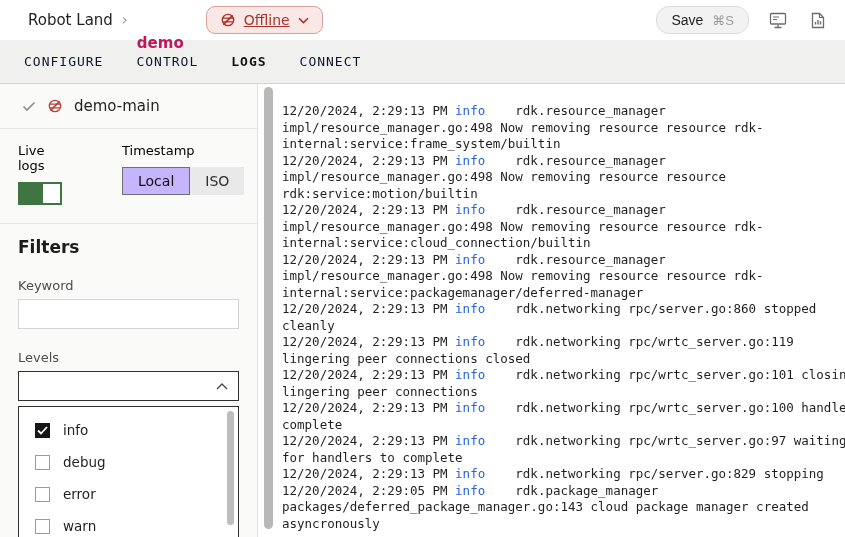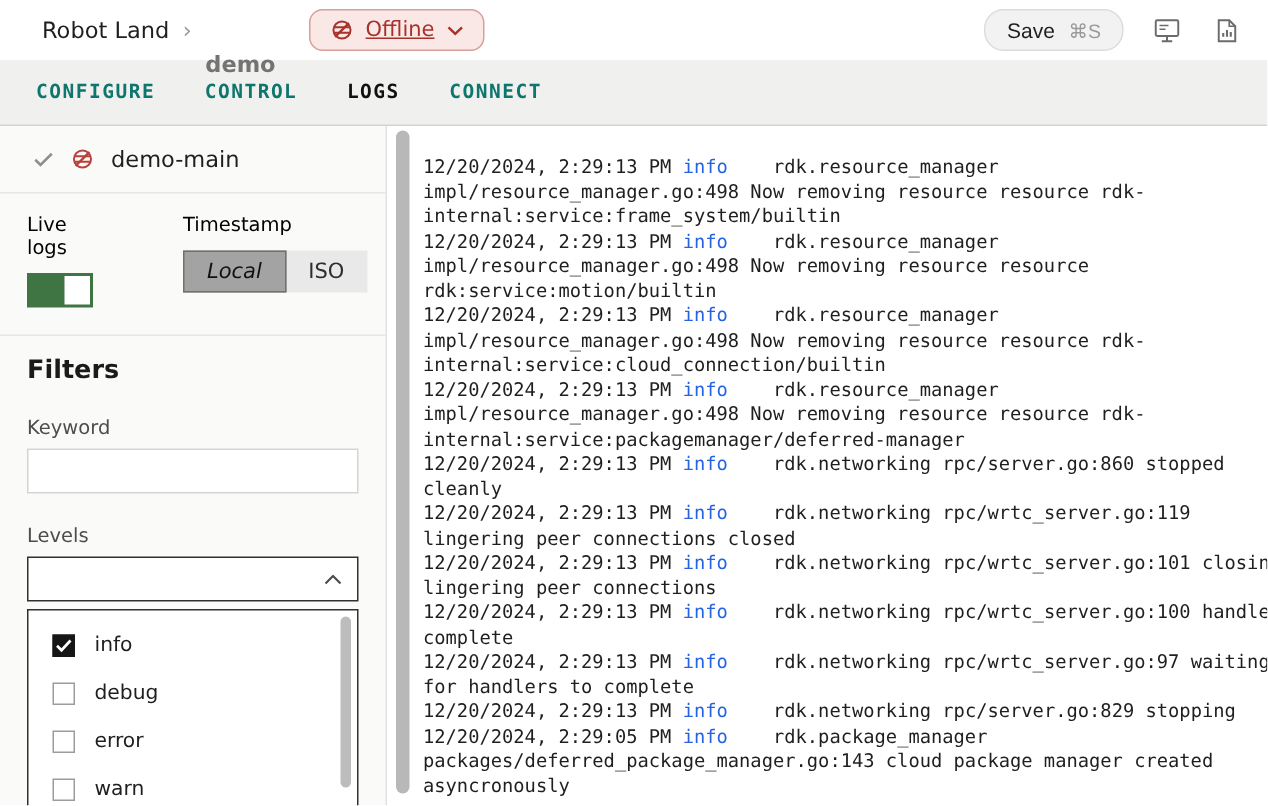--- a/index.html
+++ b/index.html
@@ -5,57 +5,57 @@
   * { margin:0; padding:0; box-sizing:border-box; }
   html,body { background:#fff; }
   .app {
     position:relative; width:845px; height:537px; overflow:hidden;
     font-family:"DejaVu Sans","Liberation Sans",sans-serif; color:#1f1f1f; background:#fff;
   }
   
   .topbar { height:40px; display:flex; align-items:center; padding:0 16px 0 28px; background:#fff; }
   .crumb-root { font-size:15px; color:#1f1f1f; }
   .crumb-sep { font-size:15px; color:#9a9a9a; margin:0 9px; }
-  .crumb-current { font-size:15px; font-weight:700; color:#737373;margin-top:46px; }
+  .crumb-current { font-size:15px; font-weight:700; color:#be185d;margin-top:46px; }
   .status-badge {
     display:inline-flex; align-items:center; gap:8px; margin-left:22px;
     height:28px; padding:0 13px; border-radius:9px;
     background:#f9e8e6; border:1px solid #d8a09a; color:#a8322a; cursor:pointer;
   }
   .status-badge .label { font-size:14px;text-decoration:underline; }
   .topbar-right { margin-left:auto; display:flex; align-items:center; gap:18px; }
   .save-btn {
     display:inline-flex; align-items:center; gap:9px; height:28px; padding:0 14px;
     background:#f2f2f2; border:1px solid #dcdcdc; border-radius:13px; cursor:pointer;
   }
   .save-btn .save-label { font-size:14px; color:#1f1f1f; }
   .save-btn .save-kbd { font-size:13px; color:#9a9a9a; }
   .top-icon { display:inline-flex; align-items:center; justify-content:center; width:22px; height:22px; cursor:pointer; color:#6b6b6b; }
   
   .tabbar {
     height:44px; background:#f0f0ef; border-bottom:1px solid #d4d4d4;
     display:flex; align-items:center; gap:33px; padding:0 24px;
     font-family:"DejaVu Sans Mono","Liberation Mono",monospace;
   }
-  .tab { font-size:13px; letter-spacing:1px; color:#0f766e; cursor:pointer;font-weight:bold; }
+  .tab { font-size:13px; letter-spacing:1px; color:#0f172a; cursor:pointer; }
   .tab.active { font-weight:700; color:#111; }
   
   .content { display:flex; height:453px; position:relative; }
   .sidebar { width:258px; flex:none; background:#fafaf9; border-right:1px solid #e2e2e2; position:relative; }
   .part-row { display:flex; align-items:center; gap:11px; height:45px; padding:0 18px 0 22px; border-bottom:1px solid #e5e5e5; cursor:pointer; }
   .part-name { font-size:15px; color:#1f1f1f; }
   .controls-row { display:flex; padding:14px 18px 18px 18px; border-bottom:1px solid #e5e5e5; }
   .ctrl-col { display:flex; flex-direction:column; }
   .ctrl-col + .ctrl-col { margin-left:60px; }
   .ctrl-label { font-size:13px; color:#000000; margin-bottom:9px; }
   .toggle { position:relative; width:44px; height:23px; background:var(--accent-green); cursor:pointer; }
   .toggle .knob { position:absolute; top:2px; bottom:2px; right:2px; width:17px; background:#fff; }
   .segmented { display:flex; background:#e9e9e9; }
   .segment { height:28px; display:flex; align-items:center; justify-content:center; padding:0 15px; font-size:14px; color:#2e2e2e; cursor:pointer; }
-  .segment.selected { background:#a3a3a3; border:1px solid #707070; color:#111; font-weight:500;font-style:italic; }
+  .segment.selected { background:#c4b5fd; border:1px solid #707070; color:#111; font-weight:500; }
   .filters { padding:13px 18px 0 18px; }
   .filters-title { font-size:17px; font-weight:700; color:#1b1b1b; }
   .field-label { display:block; font-size:13px; color:#4d4d4d; margin-top:21px; margin-bottom:6px; }
   .keyword-input { width:100%; height:30px; border:1px solid #d4d4d4; background:#fff; font-size:13px; padding:0 8px; outline:none; }
   .levels-select {
     width:100%; height:30px; border:1.5px solid #303030; background:#fff;
     display:flex; align-items:center; justify-content:flex-end; padding:0 10px; cursor:pointer;
   }
   .levels-value { flex:1; font-size:13px; }
   .levels-panel {

